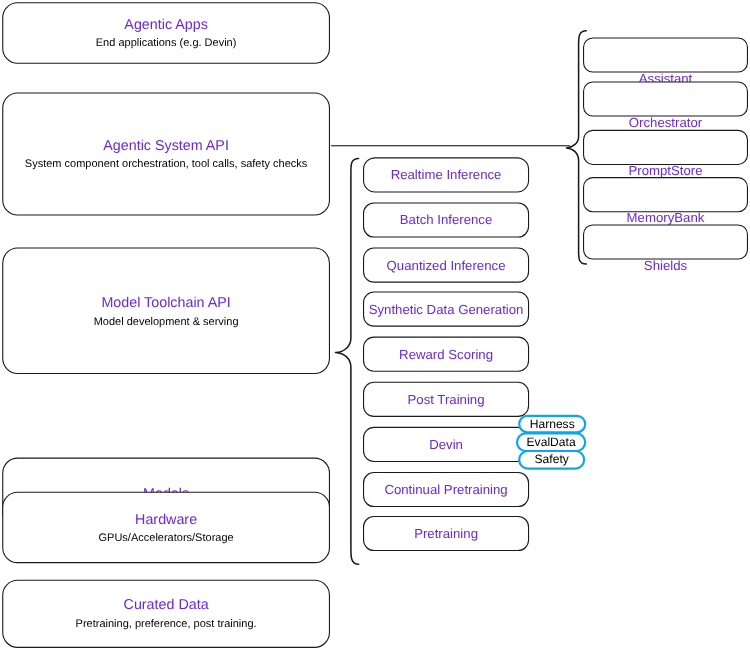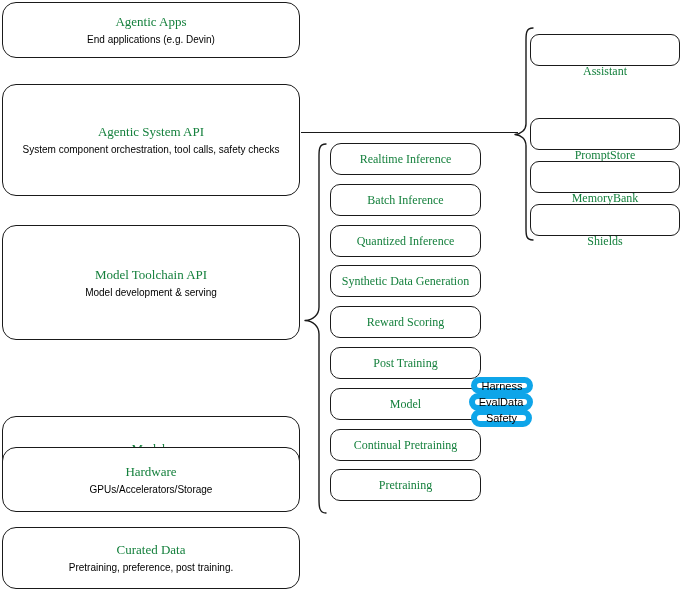--- a/index.html
+++ b/index.html
@@ -28,23 +28,22 @@
     background: #ffffff;
     display: flex;
     flex-direction: column;
     align-items: center;
     justify-content: center;
     text-align: center;
   }
   .box .title {
     font-size: 13px;
     line-height: 16px;
-    color: #15803d;
+    color: #6d28d9;
     white-space: nowrap;
-    font-family: Liberation Serif, serif;
   }
   .box .subtitle {
     font-size: 10px;
     line-height: 13px;
     color: #000;
     margin-top: 3px;
     white-space: nowrap;
   }
 
   
@@ -65,21 +64,21 @@
     width: 150px;
     height: 32px;
     border-radius: 9px;
   }
   .comp-box .title { font-size: 12px; margin-top: 41px; }
 
   
   .pill {
     position: absolute;
     box-sizing: border-box;
-    border: 6px solid #0ea5e9;
+    border: 2px solid #0ea5e9;
     background: #ffffff;
     border-radius: 999px;
     display: flex;
     align-items: center;
     justify-content: center;
     font-size: 11px;
     line-height: 12px;
     white-space: nowrap;
   }
 
@@ -151,21 +150,21 @@
   <div class="box cap-box" style="top:265px;">
     <div class="title">Synthetic Data Generation</div>
   </div>
   <div class="box cap-box" style="top:306px;">
     <div class="title">Reward Scoring</div>
   </div>
   <div class="box cap-box" style="top:347px;">
     <div class="title">Post Training</div>
   </div>
   <div class="box cap-box" style="top:388px;">
-    <div class="title">Model</div>
+    <div class="title">Devin</div>
   </div>
   <div class="box cap-box" style="top:429px;">
     <div class="title">Continual Pretraining</div>
   </div>
   <div class="box cap-box" style="top:469px;">
     <div class="title">Pretraining</div>
   </div>
 
   <div class="pill" style="left:471px; top:377px; width:62px; height:17px; z-index:5;">
     <span>Harness</span>
@@ -180,20 +179,23 @@
   <div class="brace" style="left:512px; top:26px;">
     <svg width="24" height="218" viewBox="0 0 24 218" fill="none" xmlns="http://www.w3.org/2000/svg">
       <path d="M21 2 C14 2 14 8 14 14 L14 98 C14 104 9 108 3 108.5
                C9 109 14 113 14 120 L14 202 C14 209 14 214 21 214" stroke="#1a1a1a" stroke-width="1.4" fill="none" stroke-linecap="round" stroke-linejoin="round"></path>
     </svg>
   </div>
 
   <div class="box comp-box" style="top:34px;">
     <div class="title">Assistant</div>
   </div>
+  <div class="box comp-box" style="top:74px;">
+    <div class="title">Orchestrator</div>
+  </div>
   <div class="box comp-box" style="top:118px;">
     <div class="title">PromptStore</div>
   </div>
   <div class="box comp-box" style="top:161px;">
     <div class="title">MemoryBank</div>
   </div>
   <div class="box comp-box" style="top:204px;">
     <div class="title">Shields</div>
   </div>
 

